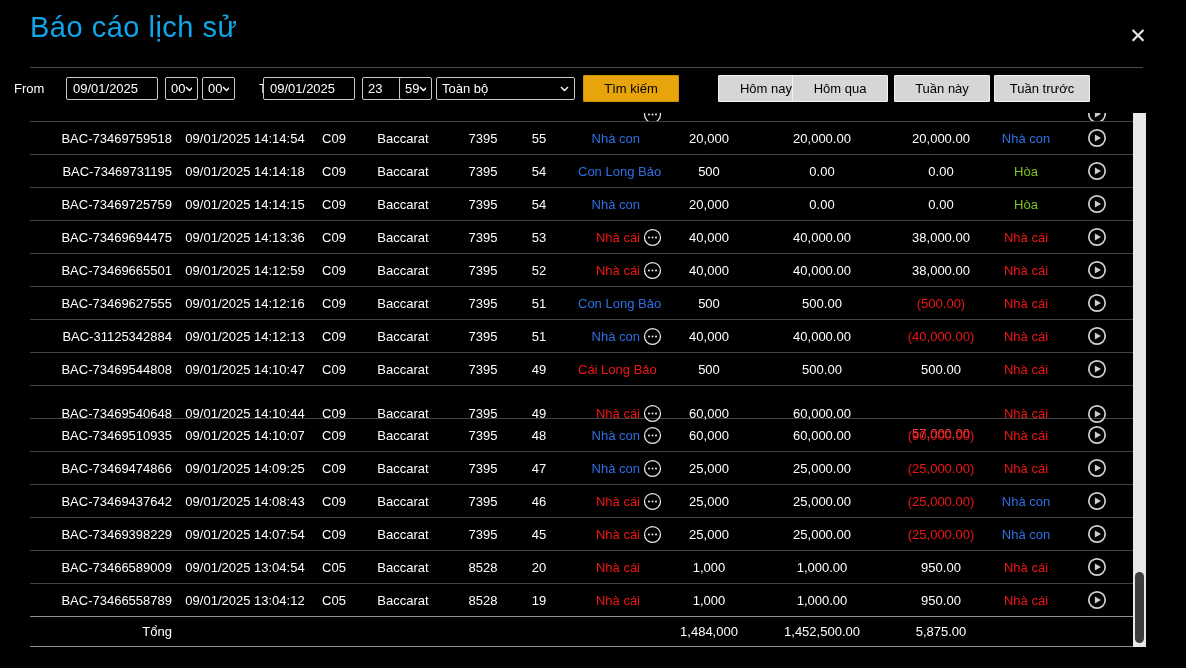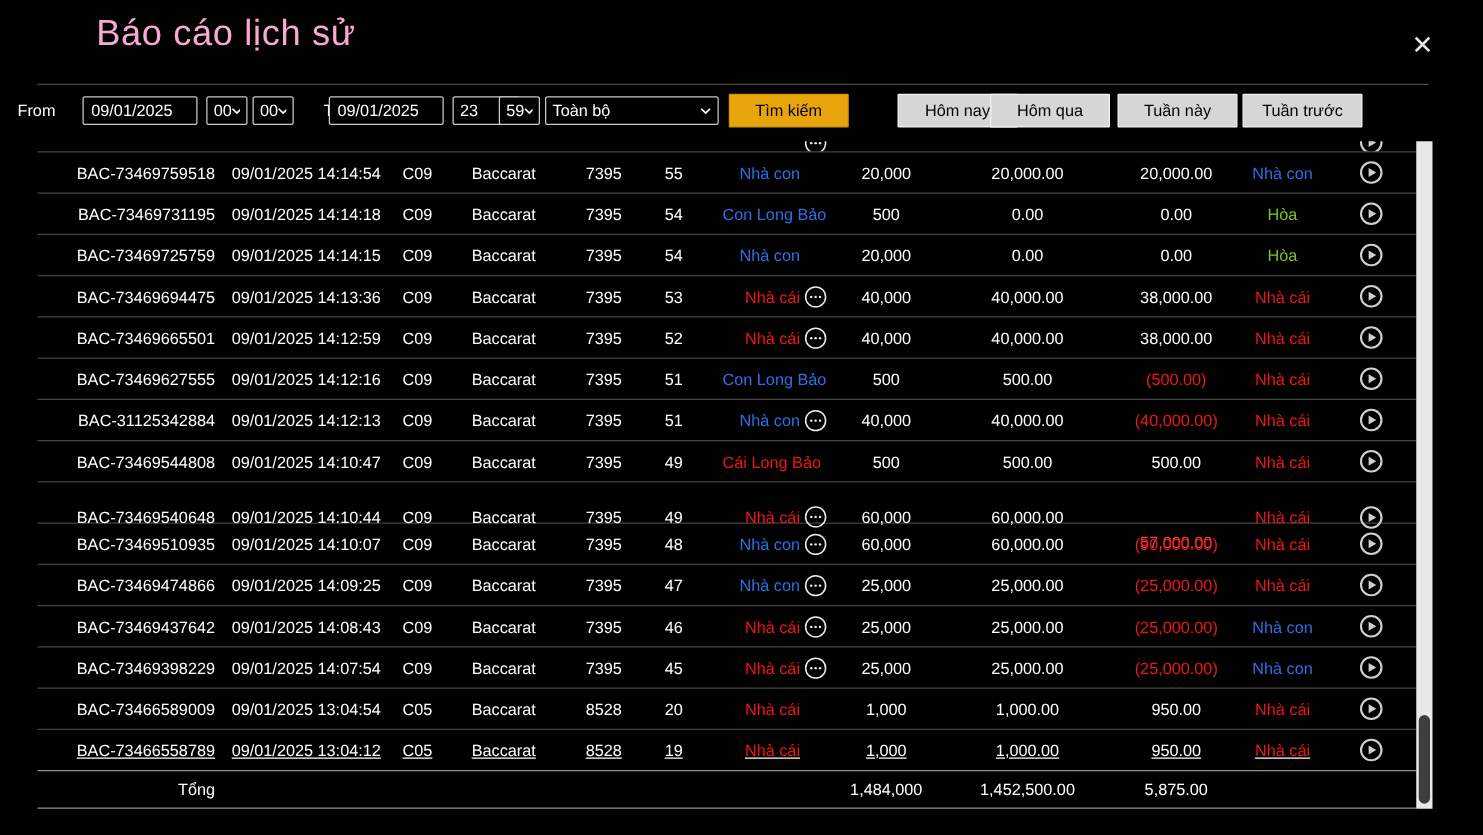--- a/index.html
+++ b/index.html
@@ -23,39 +23,39 @@
        align-items:center;justify-content:center;font-size:13px;color:#000;border-radius:1px;}
   .btn.gold{background:#e7a50b;border:1px solid #cf9200;}
   .btn.gray{background:#d6d6d6;border:1px solid #f2f2f2;}
 
   
   .table{position:absolute;left:30px;top:113px;width:1103px;}
   .trow{display:grid;grid-template-columns:142px 146px 32px 106px 54px 58px 72px 24px 90px 136px 102px 68px 73px;
         align-items:center;height:32px;border-bottom:1px solid #434343;font-size:13px;color:#fff;}
   .trow.partial{height:8px;overflow:hidden;border-bottom:1px solid #434343;}
   .trow.partial .cell{position:relative;top:-9px;}
-  .tbody .trow:last-child{border-bottom:none;text-decoration:underline;}
+  .tbody .trow:last-child{border-bottom:none;}
   .cell{text-align:center;white-space:nowrap;}
   .left{text-align:right;}
   .pl8{padding-left:8px;}
   .pl10{padding-left:10px;}
   .icon{display:inline-flex;vertical-align:middle;}
   .trow.total{height:29px;border-top:1px solid #8f8f8f;border-bottom:1px solid #8f8f8f;}
   .gc1{grid-column:1;} .gc9{grid-column:9;} .gc10{grid-column:10;} .gc11{grid-column:11;}
 
   
   .sb-track{position:absolute;left:1133px;top:113px;width:13px;height:534px;background:#e8e8e8;}
   .sb-thumb{position:absolute;left:2px;top:459px;width:9px;height:71px;background:#3d3d3d;border-radius:5px;}
 </style>
 </head>
 <body>
 
 <div class="dialog">
 
-  <div class="title" style="color:#f9a8d4;margin-left:47px;">Báo cáo lịch sử</div>
+  <div class="title" style="color:#0ea5e9;">Báo cáo lịch sử</div>
   <div class="close">✕</div>
   <div class="title-divider"></div>
 
   <div class="filters">
     <span class="flabel" style="left:14px">From</span>
     <input class="inputbox" style="left: 66px; width: 92px;" value="09/01/2025">
     <div class="selbox" style="left:165px;width:33px">
       <span>00</span>
       <svg width="9" height="6">
           <path d="M1 1 L4.5 4.5 L8 1" stroke="#fff" stroke-width="1.4" fill="none"></path>

